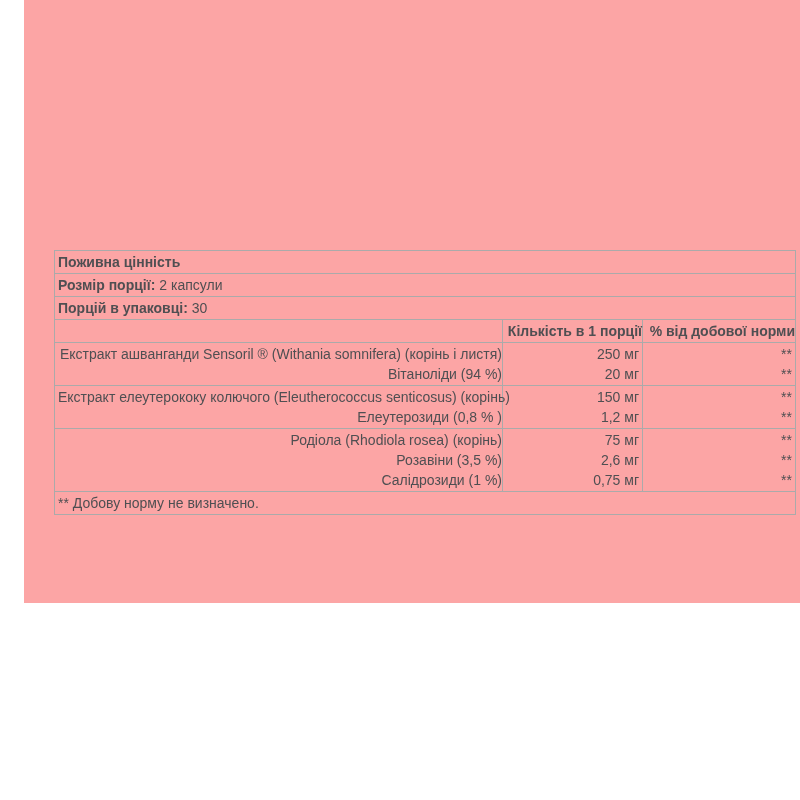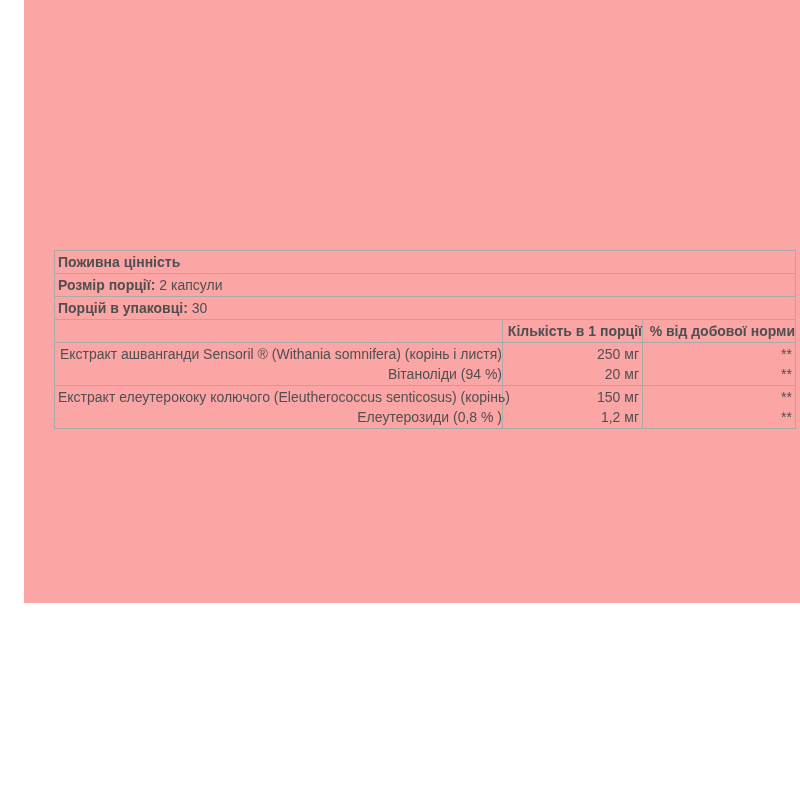--- a/index.html
+++ b/index.html
@@ -108,16 +108,36 @@
           <div class="ln">150 мг</div>
           <div class="ln">1,2 мг</div>
         </td>
         <td class="dv-cell">
           <div class="ln">**</div>
           <div class="ln">**</div>
         </td>
       </tr>
 
 
+      <tr>
+        <td class="name-cell">
+          <div class="ln">Родіола (Rhodiola rosea) (корінь)</div>
+          <div class="ln">Розавіни (3,5 %)</div>
+          <div class="ln">Салідрозиди (1 %)</div>
+        </td>
+        <td class="amt-cell">
+          <div class="ln">75 мг</div>
+          <div class="ln">2,6 мг</div>
+          <div class="ln">0,75 мг</div>
+        </td>
+        <td class="dv-cell">
+          <div class="ln">**</div>
+          <div class="ln">**</div>
+          <div class="ln">**</div>
+        </td>
+      </tr>
 
+      <tr>
+        <td colspan="3" class="footnote-cell">** Добову норму не визначено.</td>
+      </tr>
     </tbody>
   </table>
 </div>
 
 </body></html>

